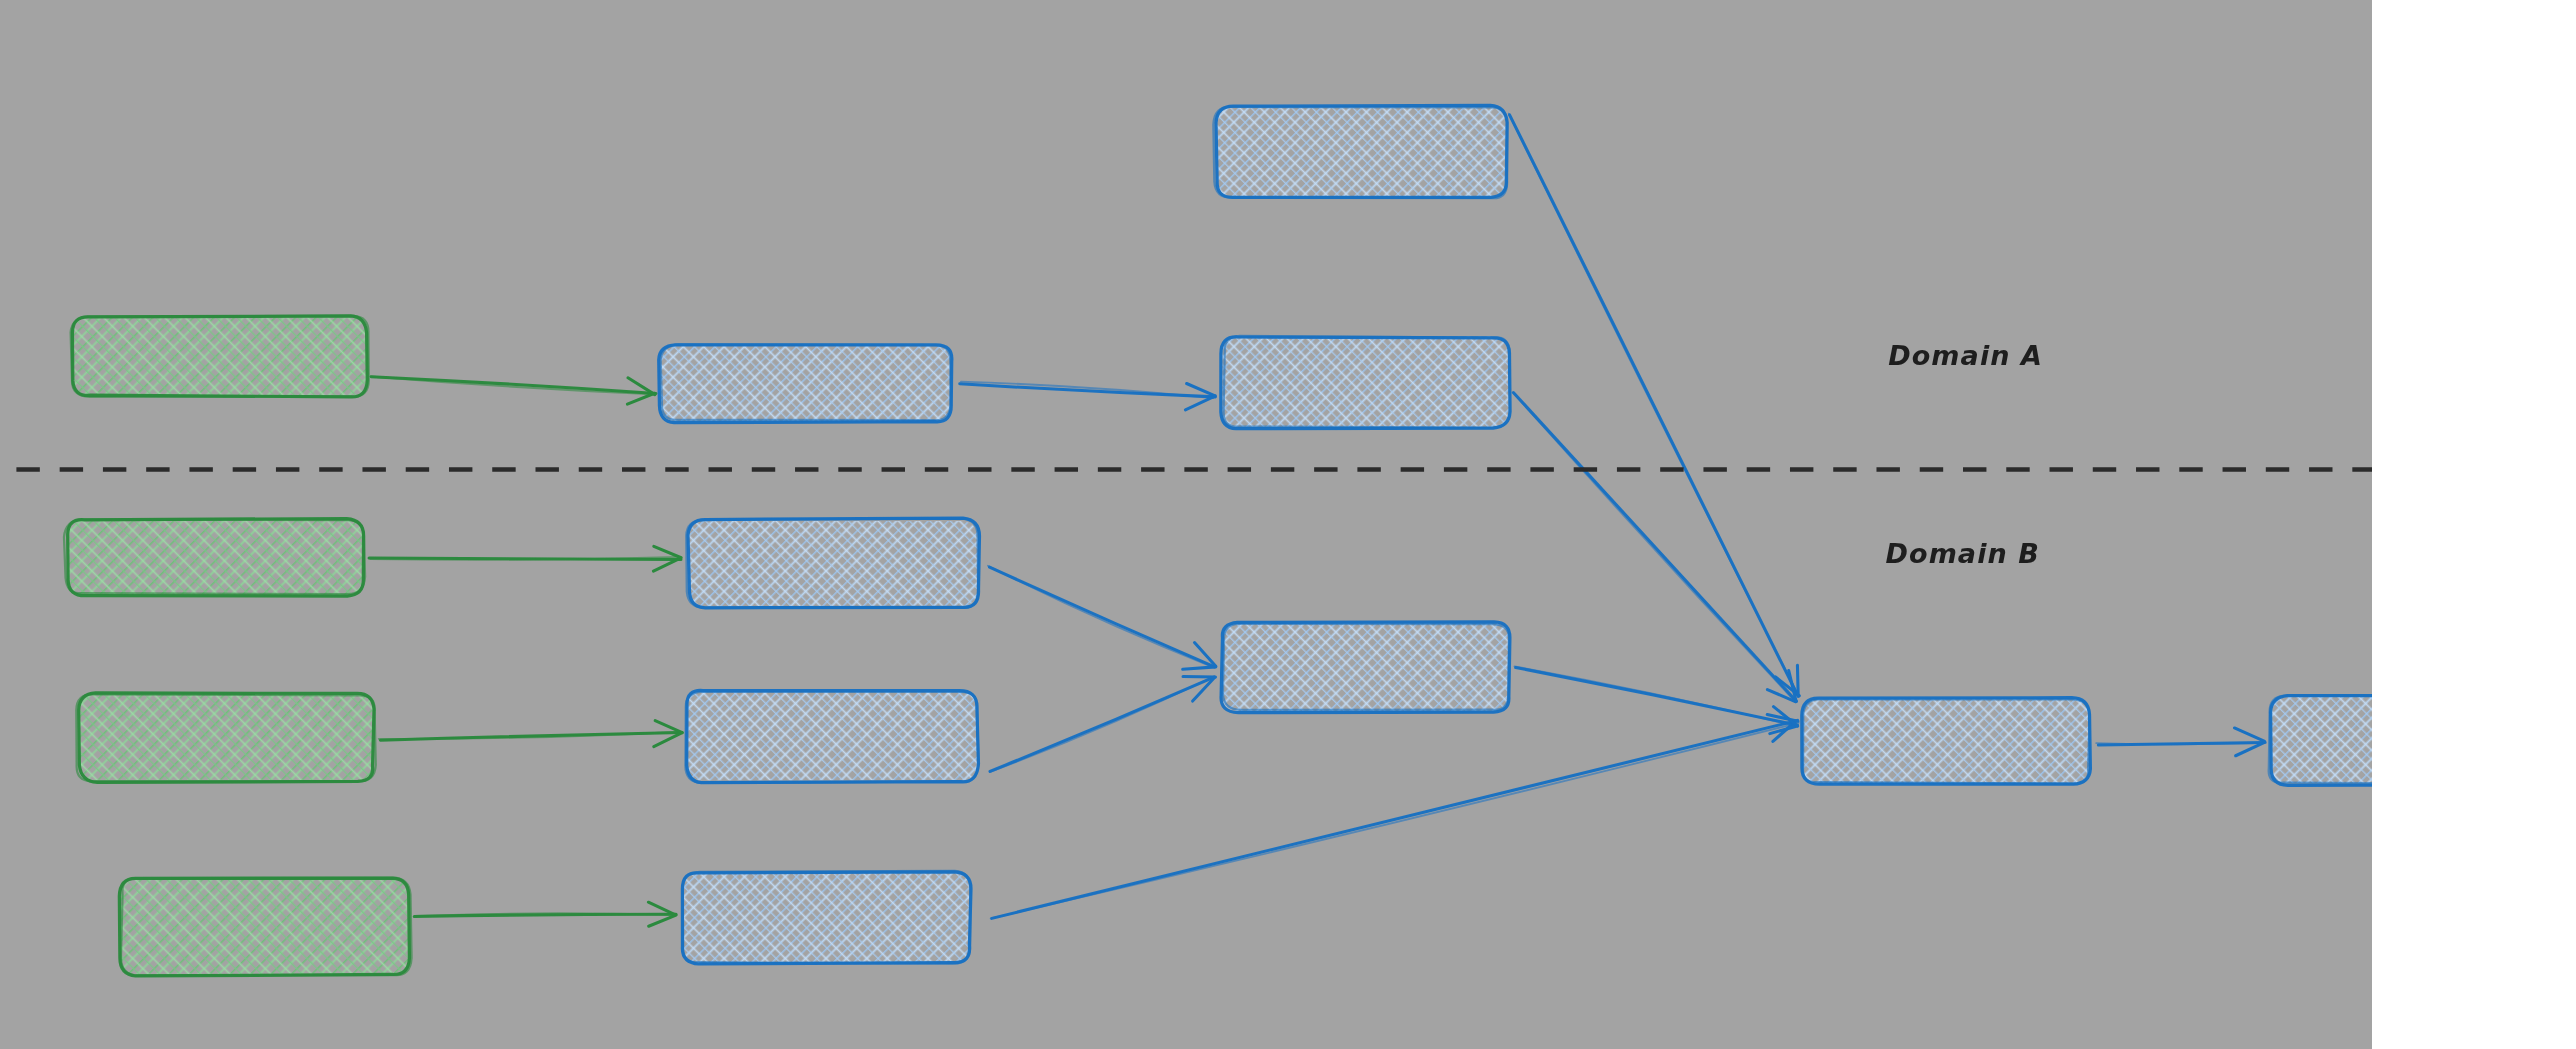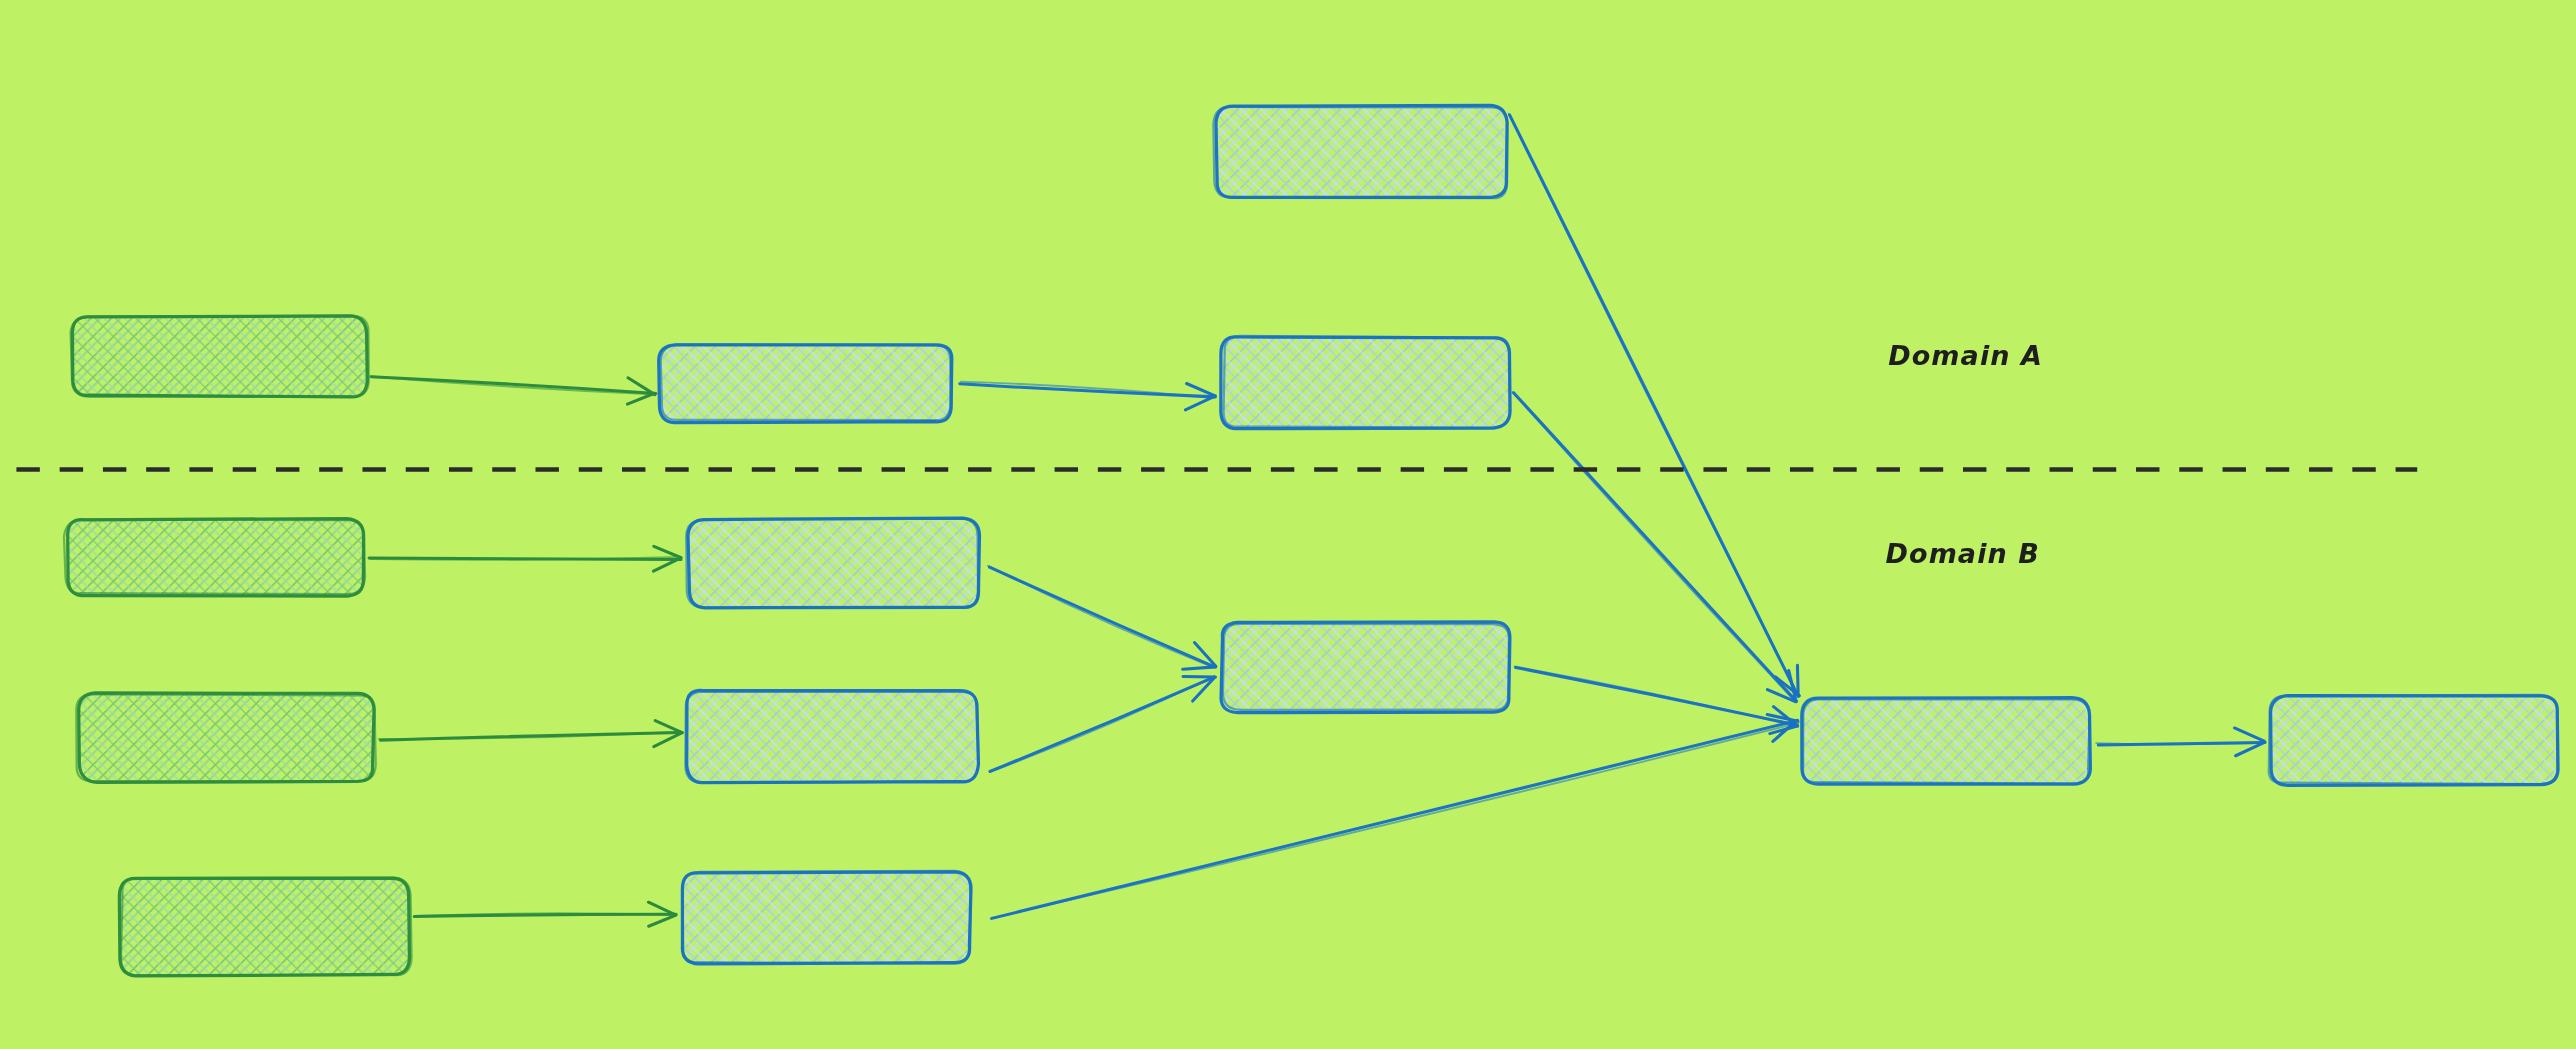--- a/index.html
+++ b/index.html
@@ -6,23 +6,23 @@
   html, body {
     margin: 0;
     padding: 0;
     background: #ffffff;
   }
   body {
     font-family: "DejaVu Sans", sans-serif;
   }
   #canvas-wrap {
     position: relative;
-    width: 2576px;
+    width: 2372px;
     height: 1049px;
-    background: #bef264;
+    background: #a3a3a3;
     overflow: hidden;
     text-decoration: underline;
   }
   svg#diagram {
     position: absolute;
     left: 0;
     top: 0;
     width: 2576px;
     height: 1049px;
     display: block;

